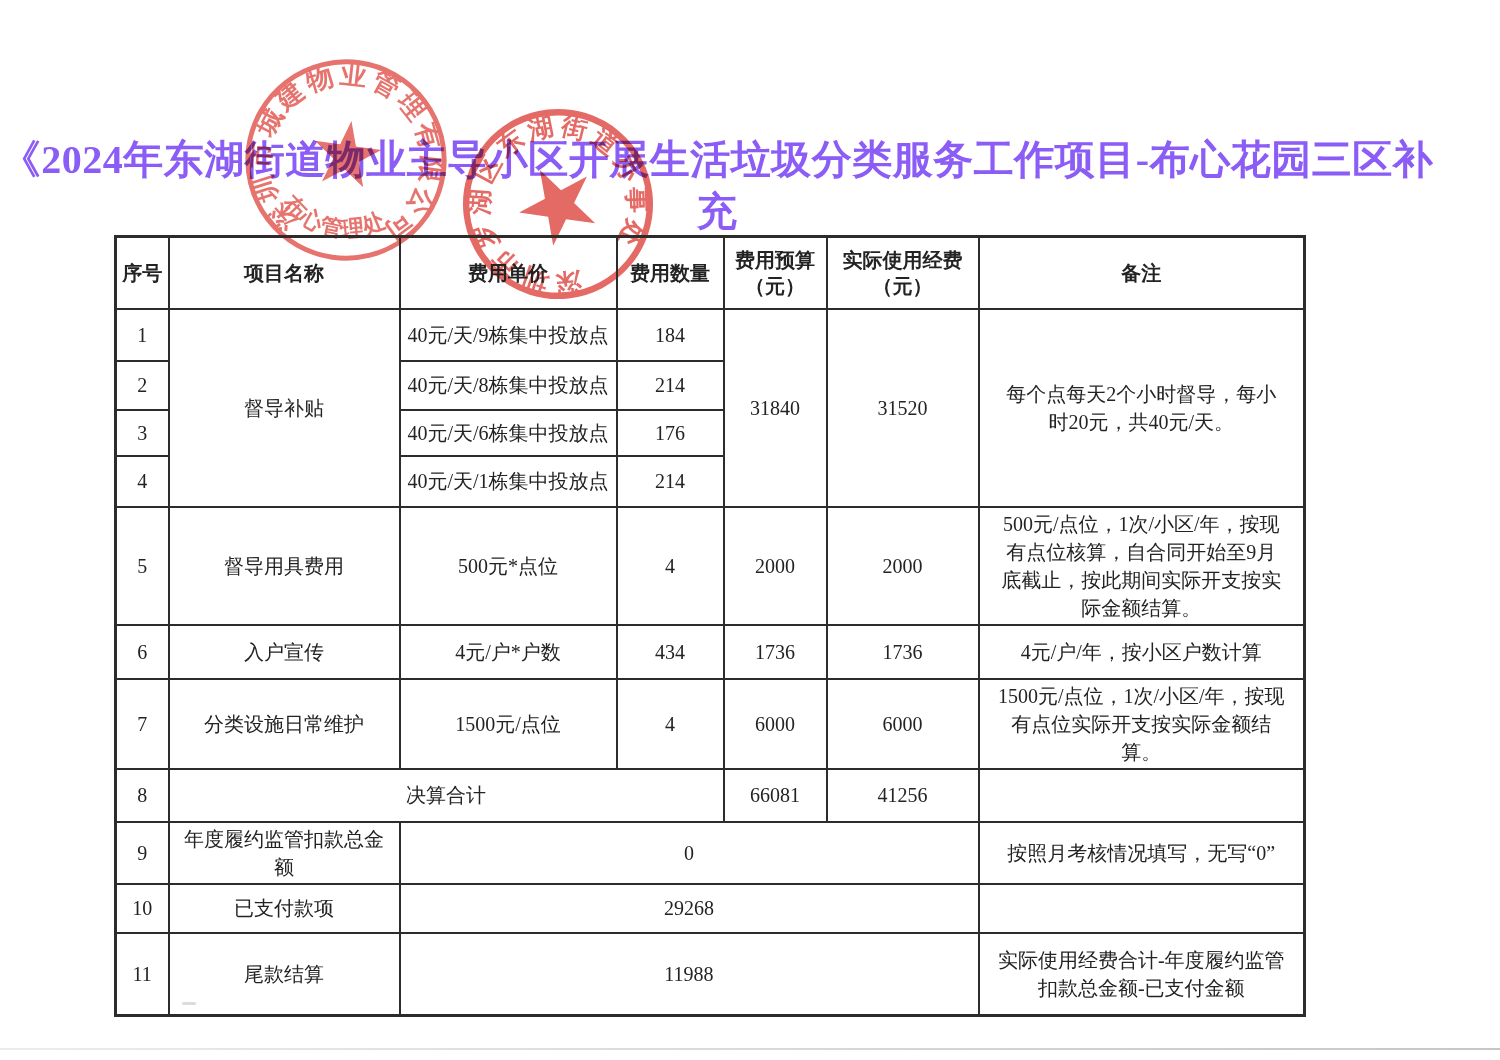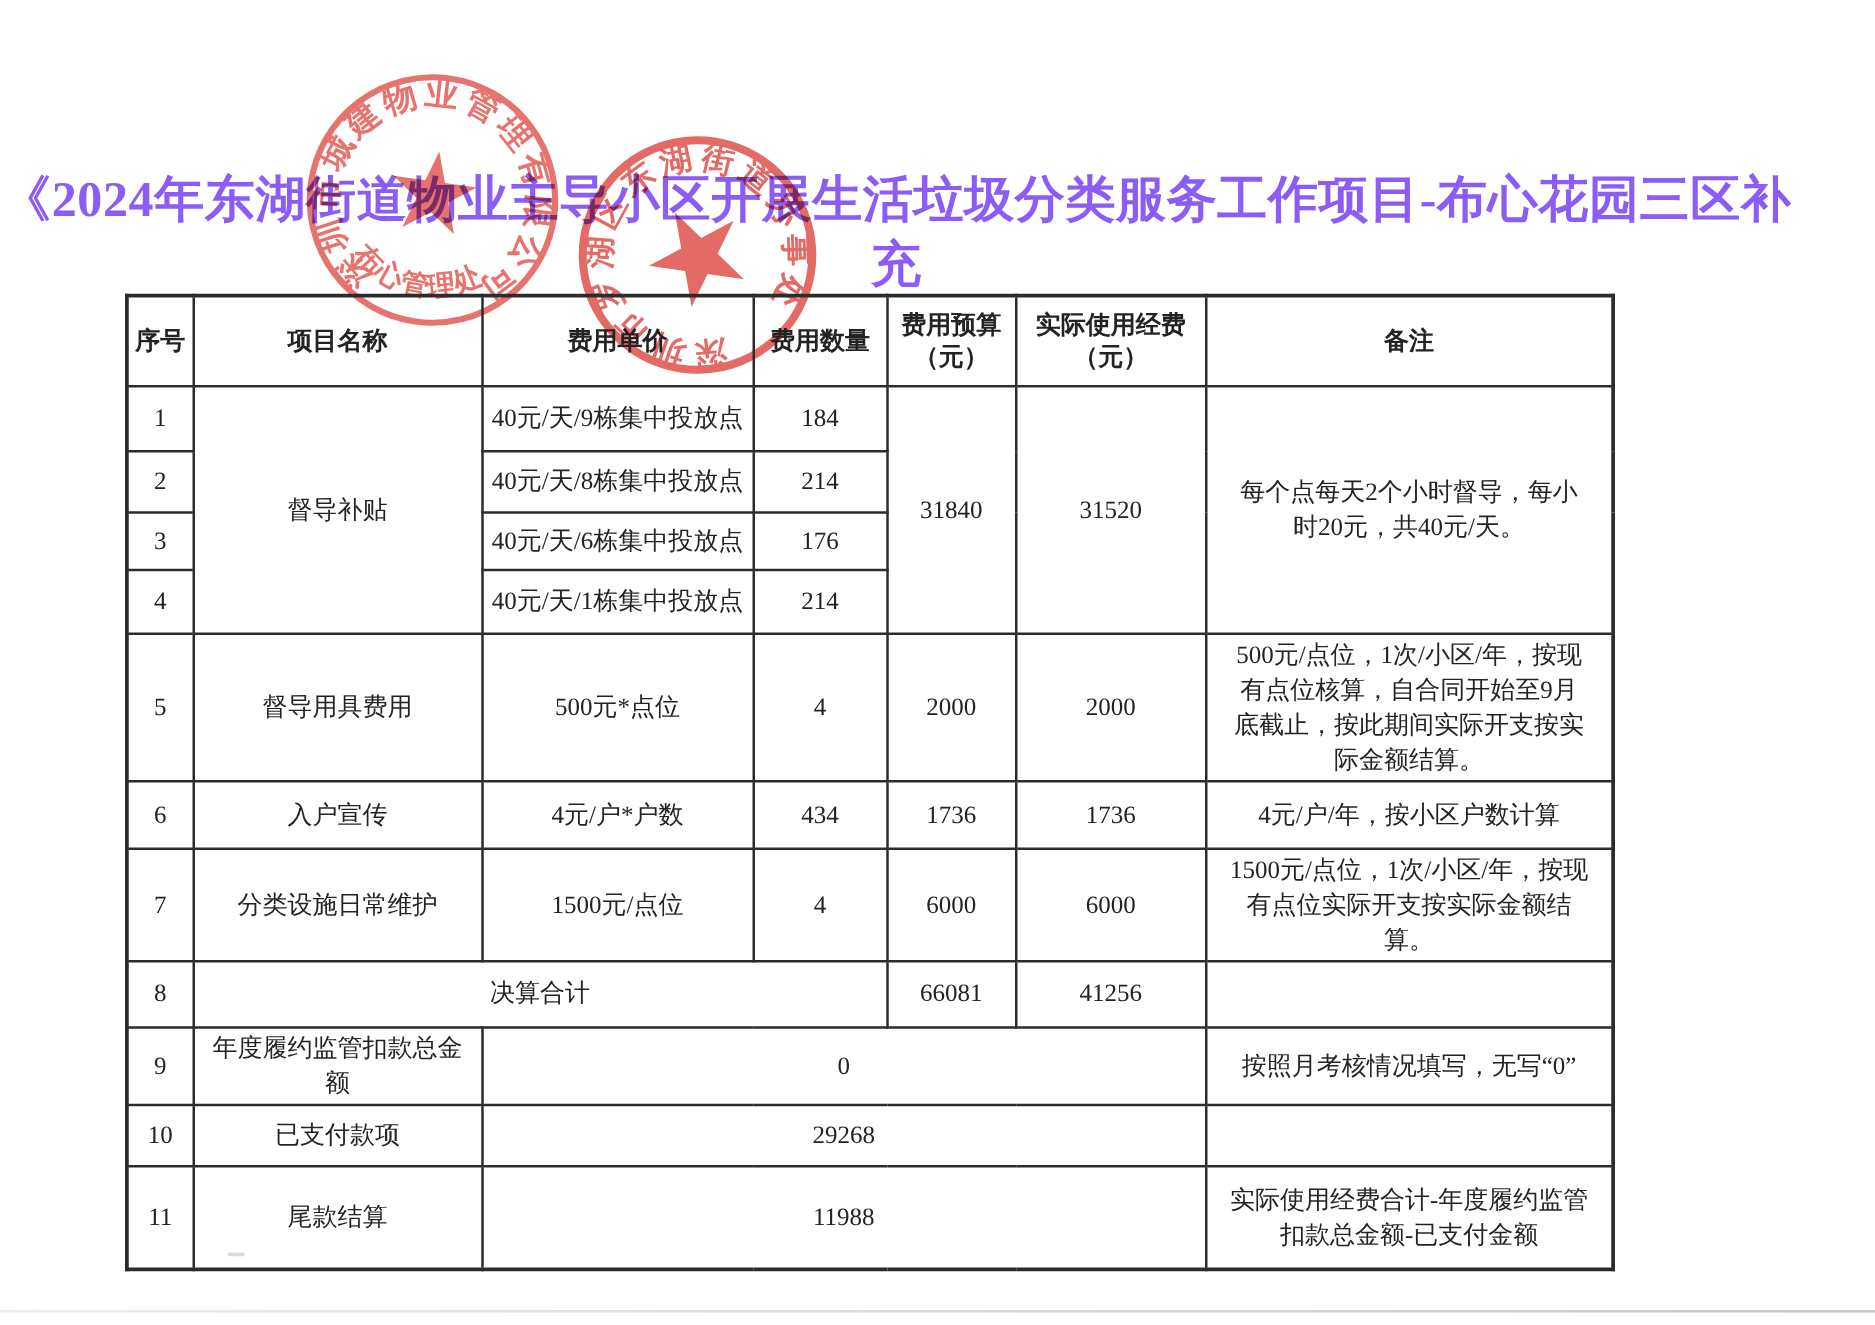--- a/index.html
+++ b/index.html
@@ -32,21 +32,21 @@
   #stamp1{left:238px;top:52px;width:216px;height:216px;opacity:.8;transform:rotate(8deg);}
   #stamp2{left:457px;top:103px;width:202px;height:202px;opacity:.85;transform:rotate(-28deg);}
   .stamp text{
     font-family:"Liberation Serif","DejaVu Serif",serif;
     font-weight:700;
     fill:#e0504a;
   }
   
   #budget-table{
     position:absolute;
-    left:100px;top:235px;
+    left:114px;top:235px;
     border-collapse:collapse;
     table-layout:fixed;
     width:1189px;
     border:3px solid #2c2c2c;
     font-size:20px;
     color:#232323;
   }
   #budget-table th,#budget-table td{
     border:2px solid #2c2c2c;
     text-align:center;

